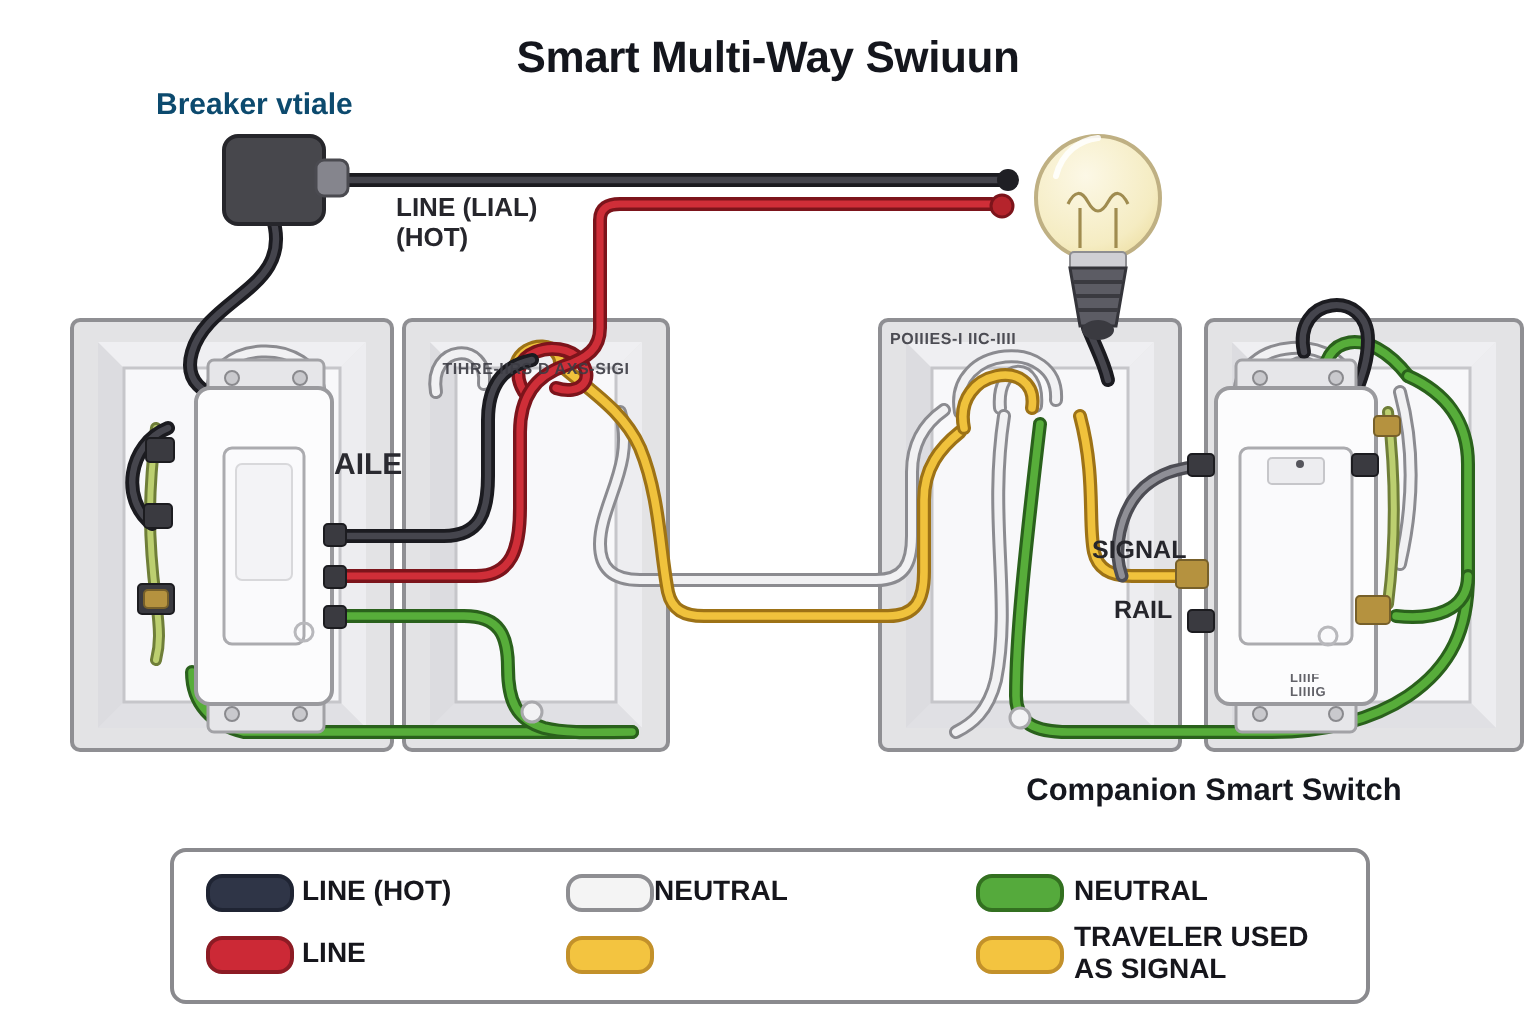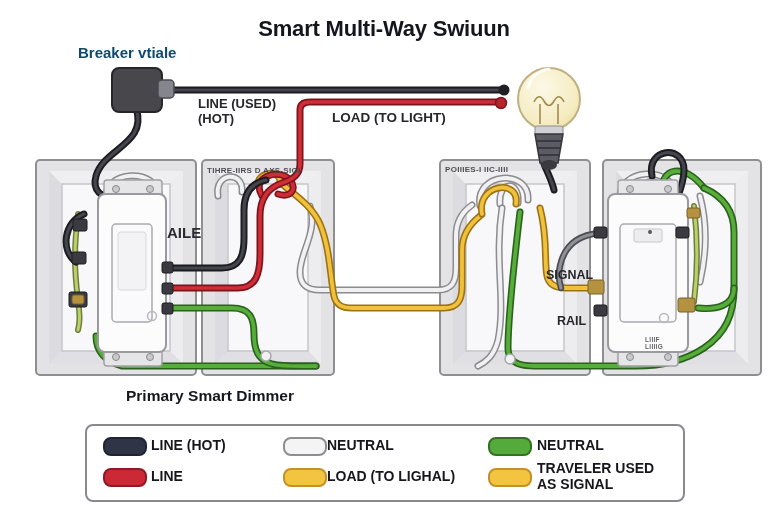--- a/index.html
+++ b/index.html
@@ -7,24 +7,24 @@
          font-family:"Liberation Sans",sans-serif;color:#16181f;}
   .stage svg{position:absolute;left:0;top:0;z-index:1;}
   .lbl{position:absolute;z-index:5;white-space:pre-line;}
   .title{left:0;top:16px;width:768px;text-align:center;font-size:22px;font-weight:700;letter-spacing:-.2px;color:#14161d;}
   .breaker-lbl{left:78px;top:44px;font-size:15px;font-weight:700;color:#0c4a6e;}
   .wire-lbl{font-size:13px;font-weight:600;color:#26262c;line-height:15px;}
   .line-lbl{left:198px;top:96px;}
   .loadlight-lbl{left:332px;top:110px;font-size:13.5px;}
   .trav-lbl{left:327px;top:221px;width:124px;text-align:center;line-height:17.5px;}
   .nivral-lbl{left:546px;top:268px;font-size:12.5px;}
-  .rail-lbl{left:557px;top:298px;font-size:12.5px;margin-top:16px;}
+  .rail-lbl{left:557px;top:298px;font-size:12.5px;}
   .aile-lbl{left:167px;top:224px;font-size:15px;font-weight:700;color:#2a2a30;}
   .garb{position:absolute;z-index:5;font-size:8px;font-weight:700;color:#3c3c44;letter-spacing:.3px;opacity:.9;overflow:hidden;white-space:nowrap;}
-  .garb2{left:207px;top:166px;width:122px;}
+  .garb2{left:207px;top:180px;width:122px;text-align:center;}
   .garb3{left:445px;top:165px;width:112px;}
   .micro{left:645px;top:337px;width:44px;font-size:6.5px;line-height:6.5px;white-space:pre-line;opacity:.8;}
   .caption{position:absolute;z-index:5;top:387px;width:300px;text-align:center;font-size:15.5px;font-weight:700;color:#15171e;}
   .cap-left{left:60px;}
   .cap-right{left:457px;}
   .legend-box{position:absolute;z-index:4;left:85px;top:424px;width:600px;height:78px;background:#ffffff;
               border:2px solid #8a8a8e;border-radius:8px;box-sizing:border-box;}
   .pill{position:absolute;z-index:6;width:40px;height:15px;border-radius:8px;border:2px solid #555;box-sizing:content-box;}
   .pb-dark{border-color:#1f2433;}
   .pb-red{border-color:#8d1b24;}
@@ -258,40 +258,38 @@
       <path d="M537,141 H561 M538,148 H560 M539,155 H559" stroke="#3a3a40" stroke-width="2"></path>
       <ellipse cx="549" cy="165" rx="8" ry="5" fill="#3a3a40"></ellipse>
     </g>
 
     <circle cx="504" cy="90" r="5.5" fill="#1f1f24"></circle>
     <circle cx="501" cy="103" r="5.5" fill="#b5242c" stroke="#7c141b" stroke-width="1.5"></circle>
   </svg>
 
   <div class="lbl title">Smart Multi-Way Swiuun</div>
   <div class="lbl breaker-lbl">Breaker vtiale</div>
-  <div class="lbl wire-lbl line-lbl">LINE (USED)
+  <div class="lbl wire-lbl line-lbl">LINE (LIAL)
 (HOT)</div>
-  <div class="lbl wire-lbl loadlight-lbl">LOAD (TO LIGHT)</div>
   <div class="lbl wire-lbl nivral-lbl">SIGNAL</div>
   <div class="lbl wire-lbl rail-lbl">RAIL</div>
   <div class="lbl aile-lbl">AILE</div>
   <div class="garb garb2">TIHRE-IIRS D AXS-SIGI</div>
   <div class="garb garb3">POIIIES-I IIC-IIII</div>
   <div class="garb micro">LIIIF
 LIIIIG</div>
-  <div class="caption cap-left">Primary Smart Dimmer</div>
+  <div class="caption cap-right">Companion Smart Switch</div>
 
   <div class="legend-box"></div>
   <span class="pill pb-dark" style="left: 103px; top: 437px; background-color: rgb(47, 53, 71);"></span>
   <span class="lg-label" style="left:151px;top:437px;">LINE (HOT)</span>
   <span class="pill pb-gray" style="left: 283px; top: 437px; background-color: rgb(244, 244, 244);"></span>
   <span class="lg-label" style="left:327px;top:437px;">NEUTRAL</span>
   <span class="pill pb-green" style="left: 488px; top: 437px; background-color: rgb(85, 170, 60);"></span>
   <span class="lg-label" style="left:537px;top:437px;">NEUTRAL</span>
   <span class="pill pb-red" style="left: 103px; top: 468px; background-color: rgb(204, 41, 54);"></span>
   <span class="lg-label" style="left:151px;top:468px;">LINE</span>
   <span class="pill pb-yellow" style="left: 283px; top: 468px; background-color: rgb(243, 196, 64);"></span>
-  <span class="lg-label" style="left:327px;top:468px;">LOAD (TO LIGHAL)</span>
   <span class="pill pb-yellow" style="left: 488px; top: 468px; background-color: rgb(243, 196, 64);"></span>
   <span class="lg-label" style="left:537px;top:460px;width:150px;">TRAVELER USED
 AS SIGNAL</span>
 
 </div>
 
 </body></html>

